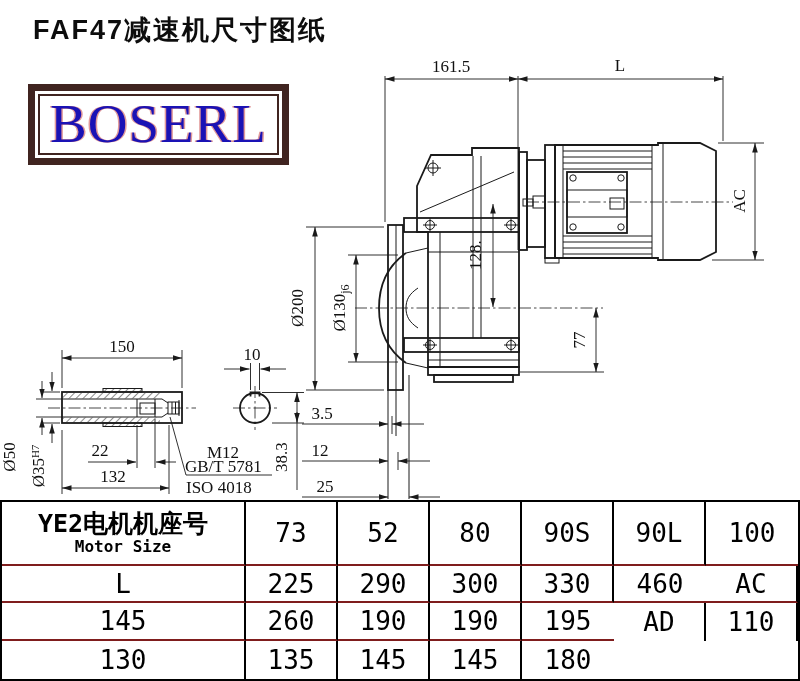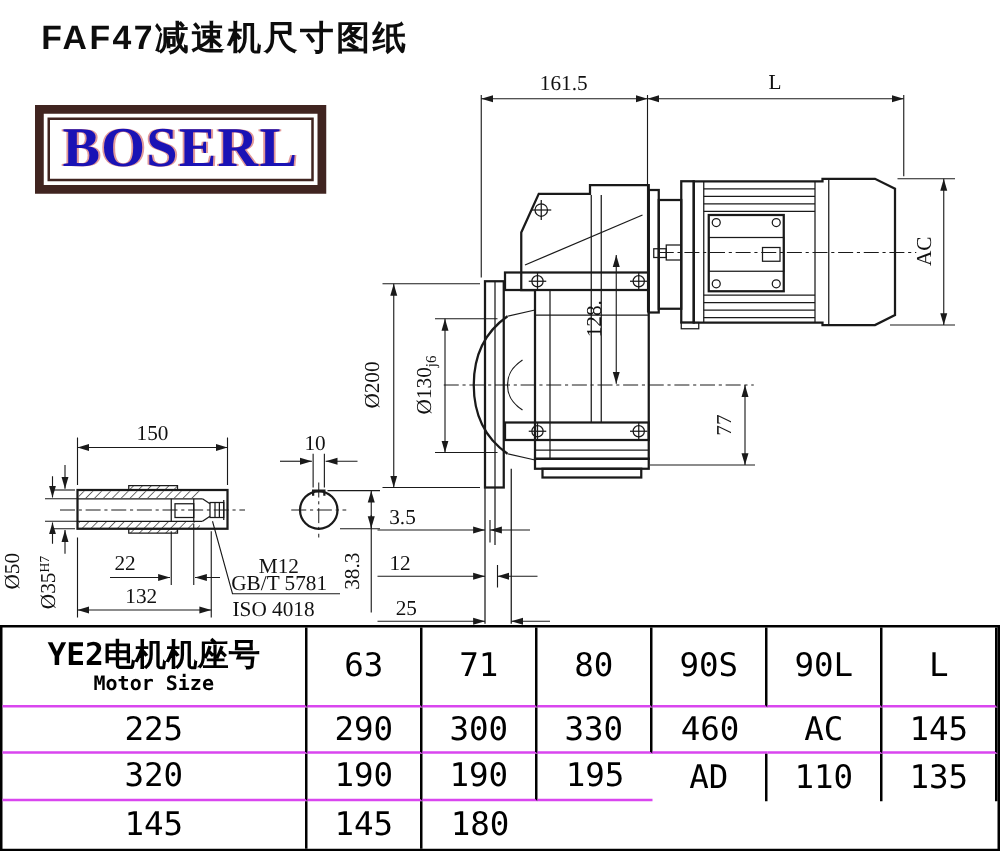--- a/index.html
+++ b/index.html
@@ -3,37 +3,37 @@
 <meta charset="utf-8">
 <style>
   html,body{margin:0;padding:0;background:#fff;}
   #page{position:relative;width:800px;height:681px;background:#fff;overflow:hidden;
         font-family:"Liberation Sans",sans-serif;color:#111;}
   
   #title{position:absolute;left:33px;top:12px;font-size:27px;font-weight:700;
          letter-spacing:2px;color:#0d0d0d;}
   #logo-box{position:absolute;left:28px;top:84px;border:7px solid #402420;background:#fff;padding:3px;}
   #logo-inner{border:2px solid #402420;padding:0 10px 2px 10px;}
-  #logo-text{font-family:"Liberation Serif",serif;font-weight:700;font-size:45px;line-height:1.0;
+  #logo-text{font-family:"Liberation Serif",serif;font-weight:400;font-size:55px;line-height:1.0;
              color:#1a12b5;letter-spacing:1px;
              text-shadow:-1.5px 0 0 rgba(190,30,30,.45),1.5px 0 0 rgba(190,30,30,.45);}
   
   #drawing{position:absolute;left:0;top:0;}
   .thick{stroke:#1a1a1a;stroke-width:1.8;fill:none;}
   .thin{stroke:#1a1a1a;stroke-width:1;fill:none;}
   .dim{stroke:#1a1a1a;stroke-width:.9;fill:none;}
   .cl{stroke:#1a1a1a;stroke-width:.8;fill:none;stroke-dasharray:12 3 2.5 3;}
   .dt{font-family:"Liberation Serif",serif;font-size:17px;fill:#111;stroke:none;}
   .hatchfill{fill:url(#hatch);stroke:none;}
   
   #dim-table{position:absolute;left:0;top:500px;width:800px;height:181px;box-sizing:border-box;
              display:grid;grid-template-columns:244px repeat(6,92px);
              grid-template-rows:64px 37px 38px 38px;border:2px solid #000;
              font-family:"DejaVu Sans Mono","Liberation Mono",monospace;}
-  .cell{border-right:2px solid #000;border-bottom:2px solid #d946ef;box-sizing:border-box;
+  .cell{border-right:2px solid #000;border-bottom:2px solid #7f1d1d;box-sizing:border-box;
         display:flex;align-items:center;justify-content:center;font-size:26px;color:#000;}
   .cell.last{border-right:none;}
   .cell.bottom{border-bottom:none;text-align:right;}
   .hdrcell{flex-direction:column;line-height:1.1;}
   .hdr-cn{font-size:25px;font-weight:600;}
   .hdr-en{font-size:16px;font-weight:600;}
 </style>
 </head>
 <body>
 
@@ -263,41 +263,43 @@
       <text class="dt" x="186" y="493" font-size="16">ISO 4018</text>
     </g>
   </svg>
 
   <div id="dim-table">
 
     <div class="cell hdrcell">
       <div class="hdr-cn">YE2电机机座号</div>
       <div class="hdr-en">Motor Size</div>
     </div>
-    <div class="cell">63</div>
-    <div class="cell">71</div>
+    <div class="cell">73</div>
+    <div class="cell">52</div>
     <div class="cell">80</div>
     <div class="cell">90S</div>
     <div class="cell">90L</div>
+    <div class="cell last">100</div>
 
     <div class="cell">L</div>
     <div class="cell">225</div>
     <div class="cell">290</div>
     <div class="cell">300</div>
     <div class="cell">330</div>
     <div class="cell last">460</div>
 
     <div class="cell">AC</div>
     <div class="cell">145</div>
-    <div class="cell">320</div>
+    <div class="cell">260</div>
     <div class="cell">190</div>
     <div class="cell">190</div>
     <div class="cell last">195</div>
 
     <div class="cell bottom">AD</div>
     <div class="cell bottom">110</div>
+    <div class="cell bottom">130</div>
     <div class="cell bottom">135</div>
     <div class="cell bottom">145</div>
     <div class="cell bottom">145</div>
     <div class="cell bottom last">180</div>
   </div>
 
 </div>
 
 </body></html>

